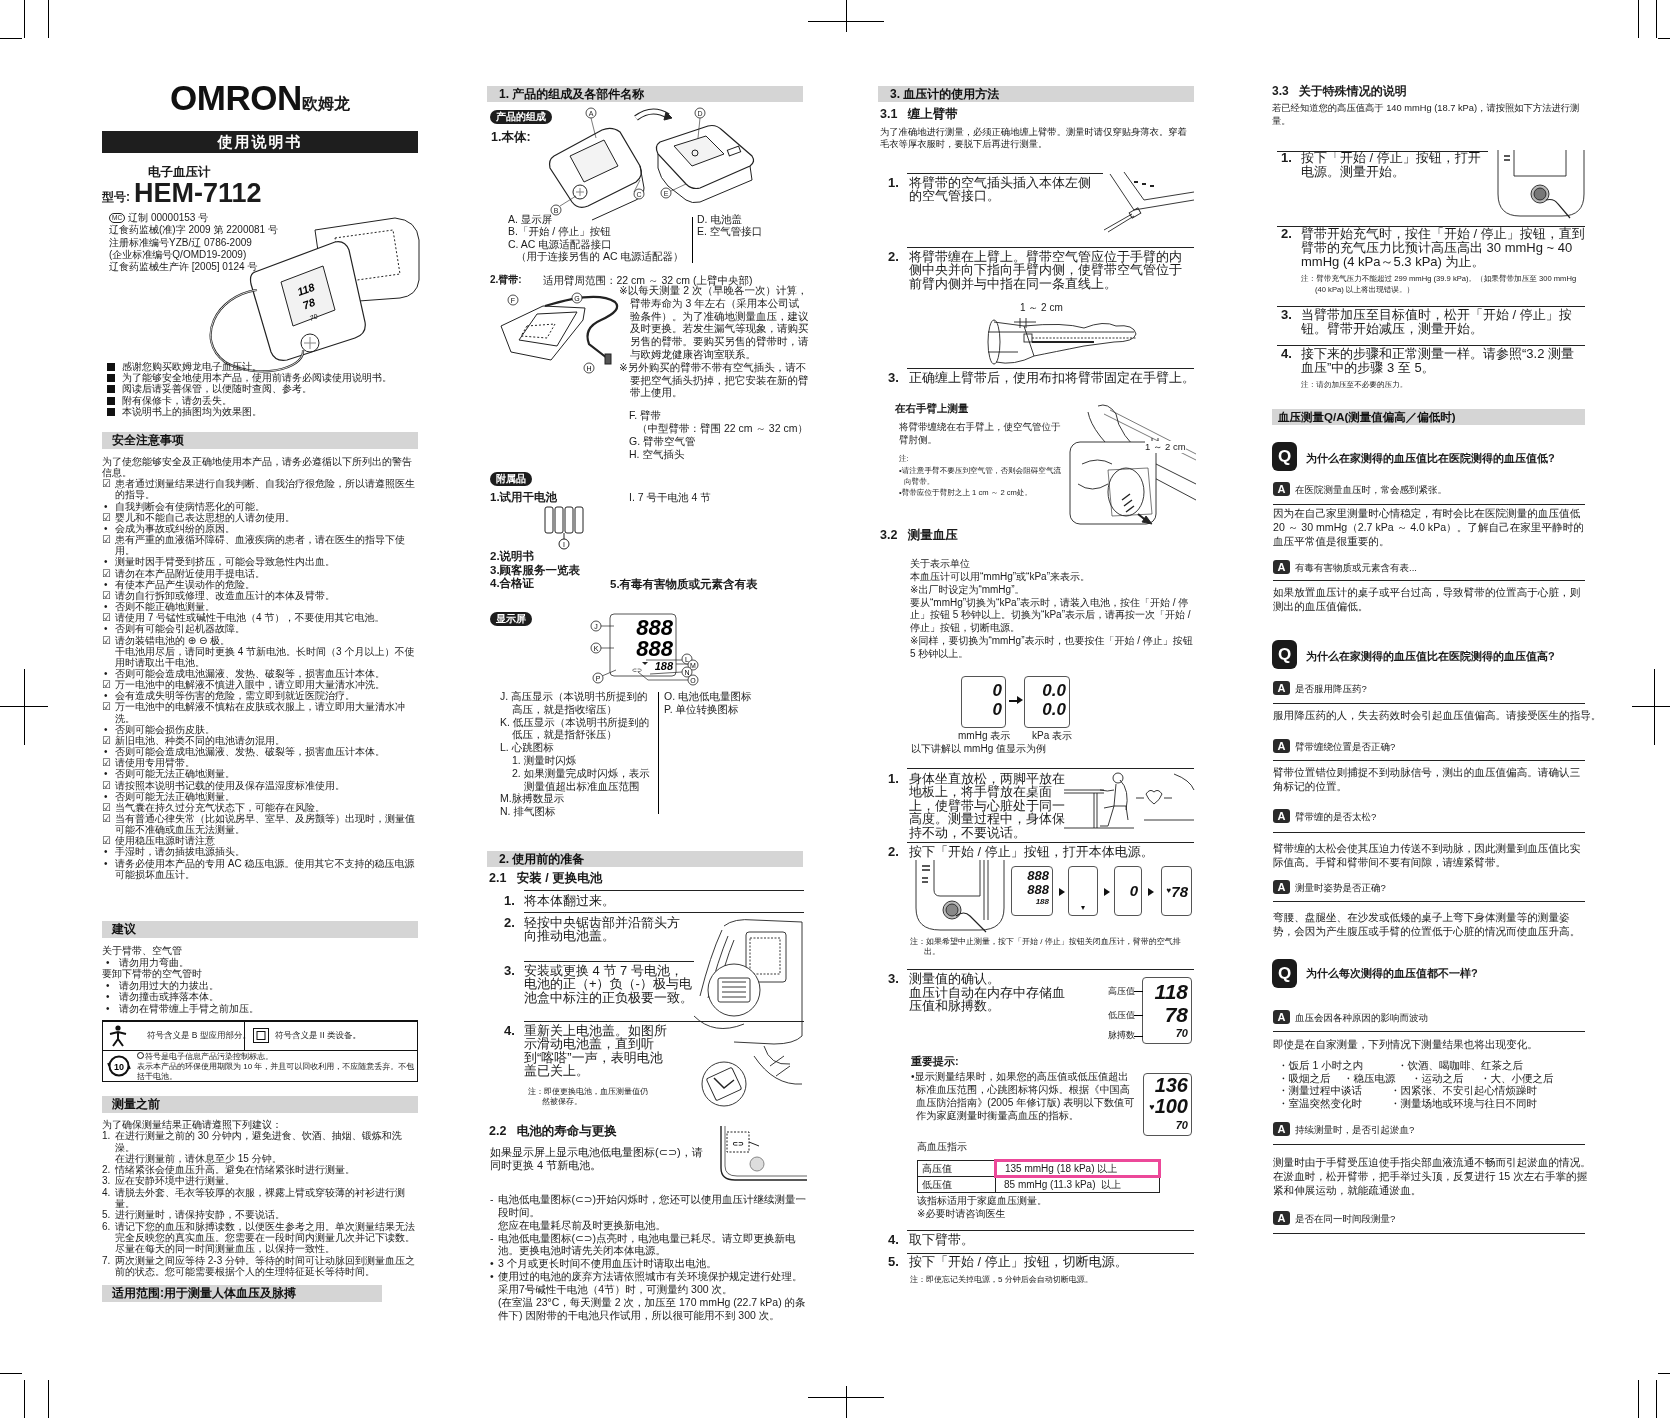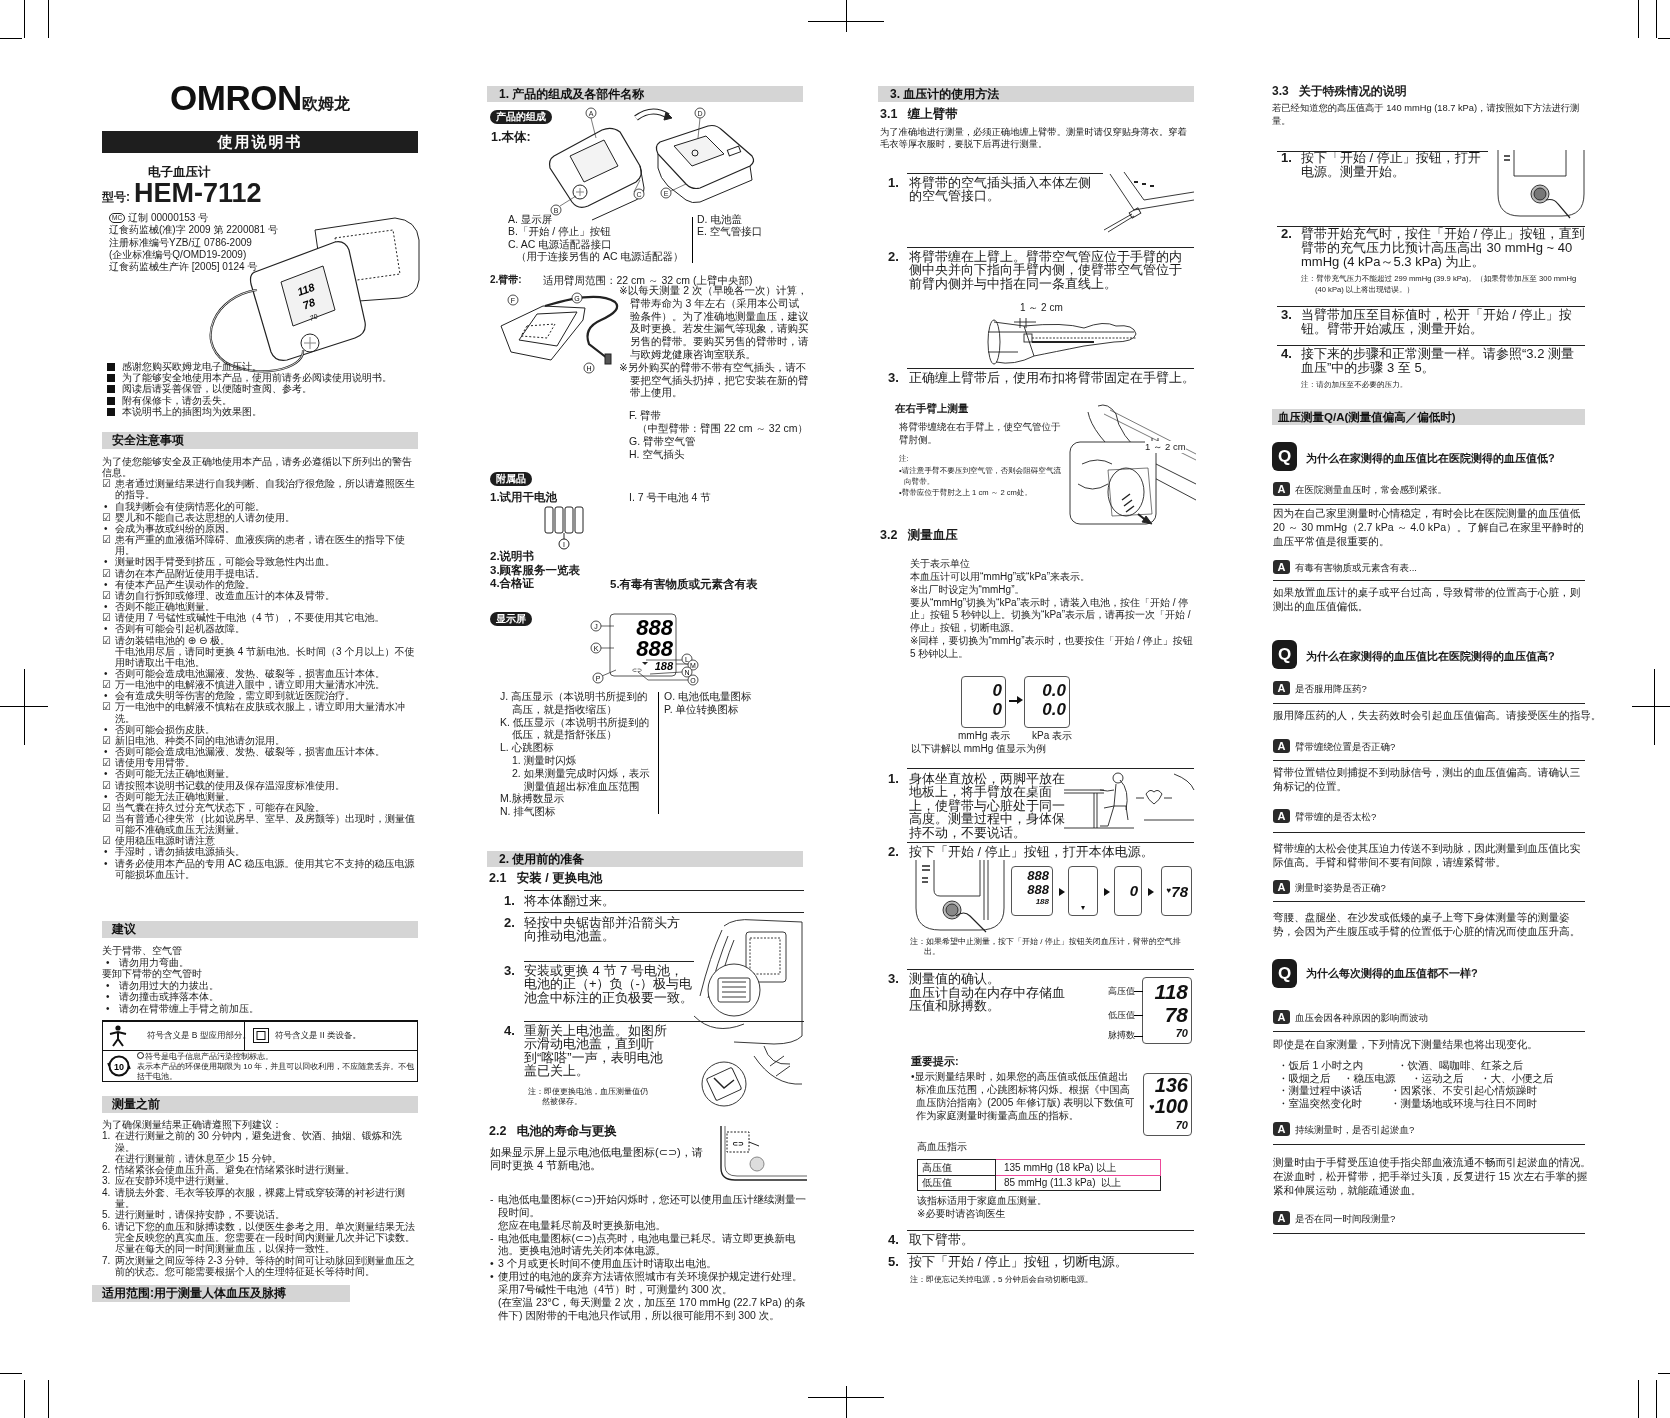--- a/index.html
+++ b/index.html
@@ -308,21 +308,21 @@
       </div>
     <div class="row">
         <span class="mk">6.</span>
         <span class="tx">请记下您的血压和脉搏读数，以便医生参考之用。单次测量结果无法完全反映您的真实血压。您需要在一段时间内测量几次并记下读数。尽量在每天的同一时间测量血压，以保持一致性。</span>
       </div>
     <div class="row">
         <span class="mk">7.</span>
         <span class="tx">两次测量之间应等待 2-3 分钟。等待的时间可让动脉回到测量血压之前的状态。您可能需要根据个人的生理特征延长等待时间。</span>
       </div>
   </div>
-  <div class="bar" style="left:92px;top:1285px;width:258px">适用范围:用于测量人体血压及脉搏</div>
+  <div class="bar" style="left:102px;top:1285px;width:280px">适用范围:用于测量人体血压及脉搏</div>
 </div>
 
 <div>
   <div class="bar" style="left:487px;top:86px;width:316px;height:16px;line-height:16px;padding-left:12px">1.   产品的组成及各部件名称</div>
   <div class="pill" style="left:490px;top:110px">产品的组成</div>
   <div class="a" style="left:491px;top:130px;font-size:12.5px;font-weight:bold;line-height:14px">1.本体:</div>
 
   <svg style="left:540px;top:108px" width="220" height="112" viewBox="0 0 220 112">
     <g fill="none" stroke="#222" stroke-width="1">
       <path d="M14 48 L62 22 Q72 18 80 24 L100 58 Q104 68 96 74 L48 98 Q38 102 32 94 L10 60 Q8 52 14 48 Z" fill="#fff" stroke-width="1.2"></path>
@@ -694,21 +694,21 @@
   <div class="lcd" style="left:1143px;top:1073px;width:49px;height:63px;padding-top:1px">
     <div style="font-size:20px;line-height:21px">136</div>
     <div style="font-size:20px;line-height:21px"><span style="font-size:9px;vertical-align:3px">♥</span><span>100</span></div>
     <div style="font-size:11px;line-height:14px">70</div>
   </div>
   <div class="a" style="left:917px;top:1141px;font-size:10px;line-height:12px">高血压指示</div>
   <table class="a" style="left:917px;top:1159px;width:244px;border-collapse:collapse;font-size:10px">
     <tbody>
         <tr>
       <td style="border:1px solid #222;width:78px;height:15.5px;padding-left:4px;line-height:13px">高压值</td>
-      <td style="border:1px solid #ec4899;padding-left:8px;line-height:13px">135 mmHg (18 kPa) 以上</td>
+      <td style="border:3px solid #ec4899;padding-left:8px;line-height:13px">135 mmHg (18 kPa) 以上</td>
     </tr>
     <tr>
       <td style="border:1px solid #222;height:15.5px;padding-left:4px;line-height:13px">低压值</td>
       <td style="border:1px solid #222;padding-left:8px;line-height:13px;white-space:pre">85 mmHg (11.3 kPa)  以上</td>
     </tr>
   </tbody>
     </table>
   <div class="a" style="left:917px;top:1194px;font-size:10px;line-height:13px">该指标适用于家庭血压测量。</div>
   <div class="a" style="left:917px;top:1207px;font-size:10px;line-height:13px">※必要时请咨询医生</div>
 

